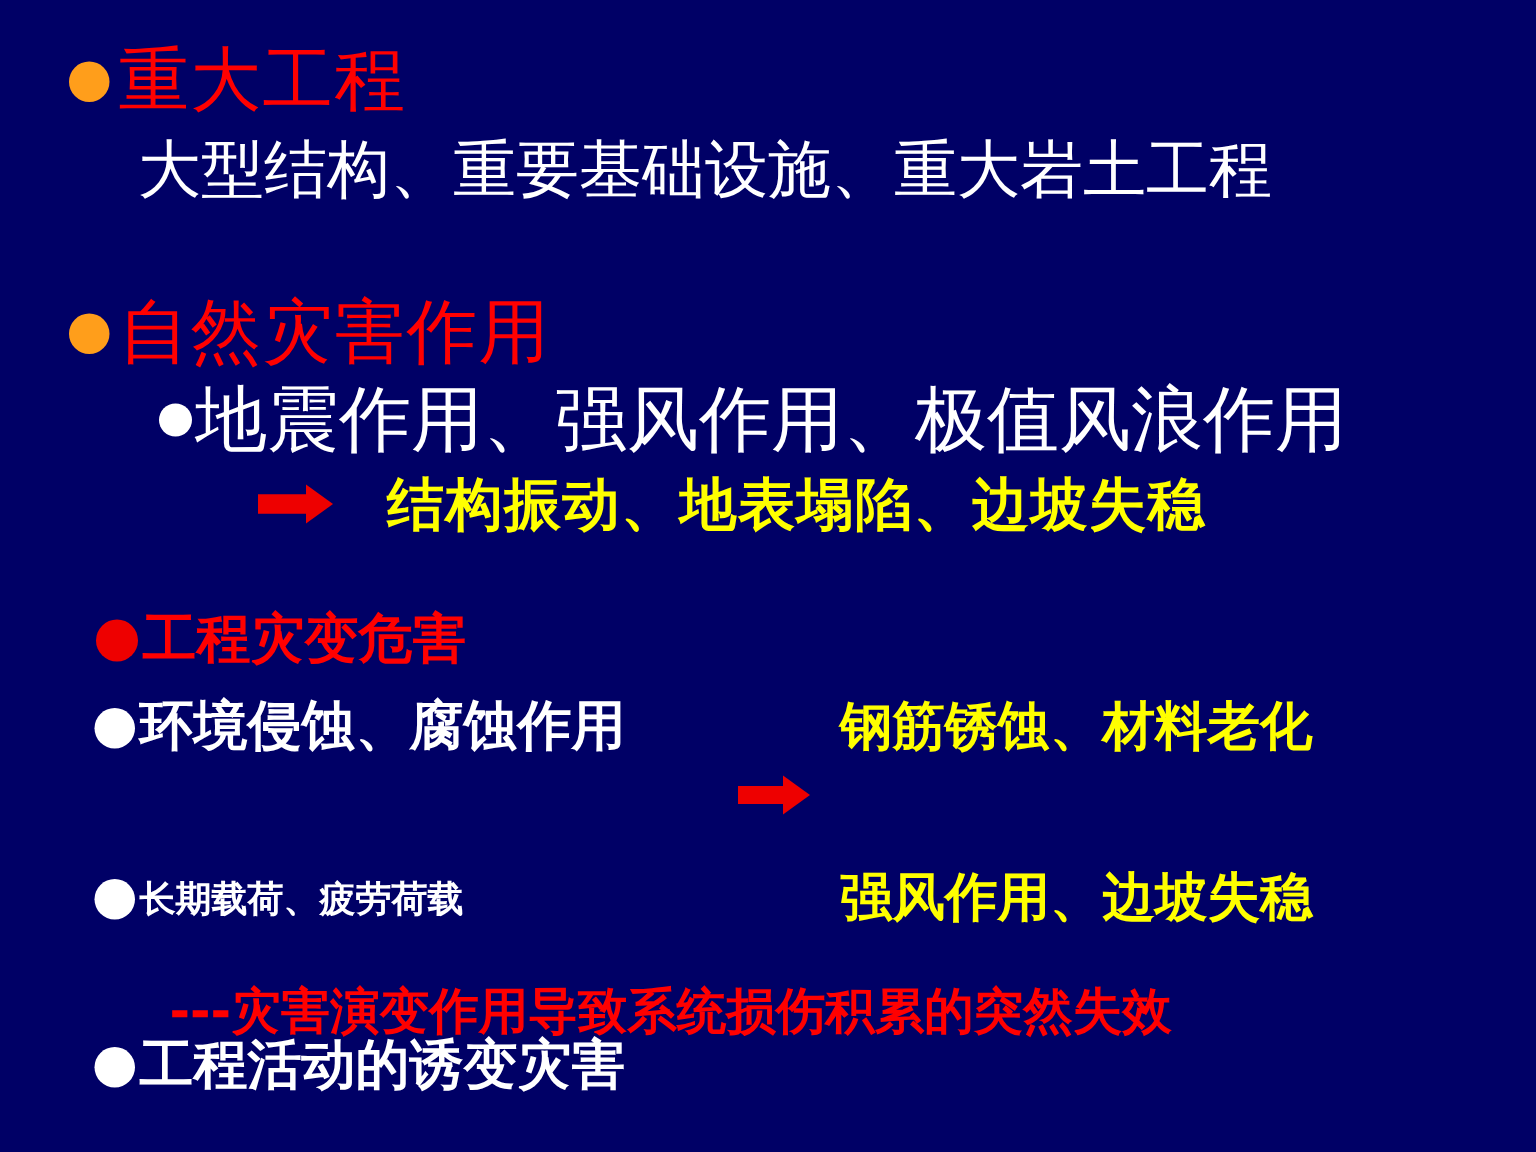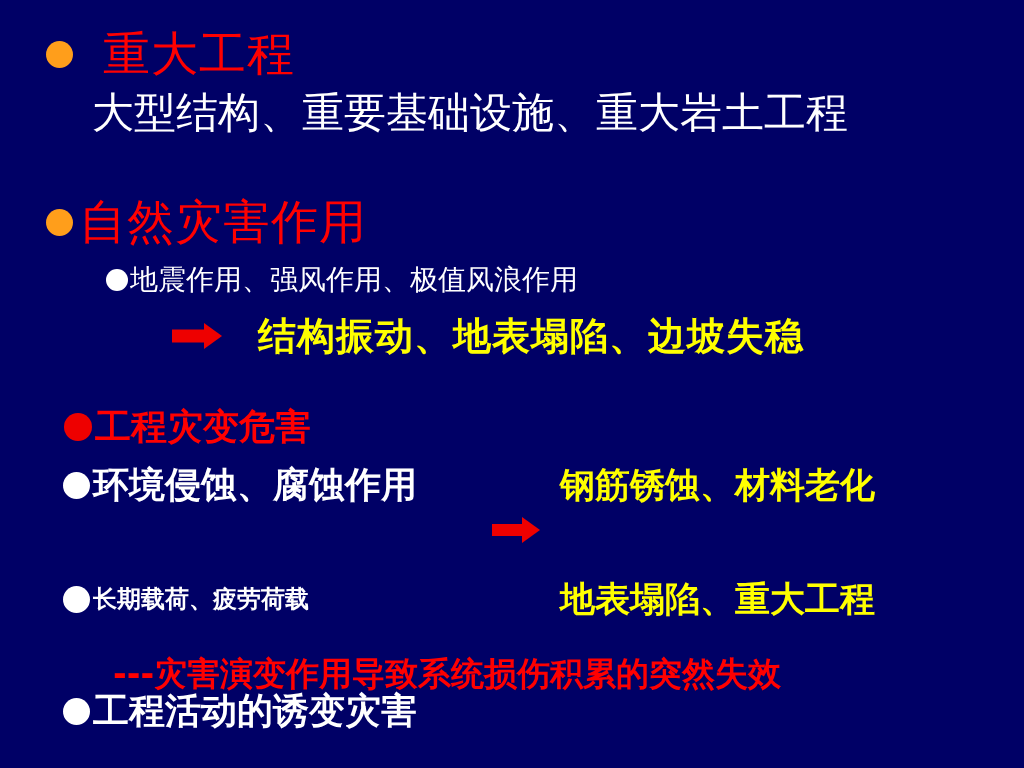--- a/index.html
+++ b/index.html
@@ -67,33 +67,33 @@
   .serif  { font-family: "DejaVu Serif", "Liberation Serif", serif; font-weight: normal; }
   .sansb  { font-family: "DejaVu Sans", "Liberation Sans", sans-serif; font-weight: bold; }
 
   .c-red    { color: #FF0000; }
   .c-white  { color: #FFFFFF; }
   .c-yellow { color: #FFFF00; }
 
   
   #r-major-projects      { left: 46px;  top: 28px; }
   #r-major-projects .dot { width: 27px; height: 27px; margin-right: 6px; }
-  #r-major-projects .txt { font-size: 47px; line-height: 52px; letter-spacing: 1px; margin-left: 24px; }
+  #r-major-projects .txt { font-size: 47px; line-height: 52px; letter-spacing: 1px; }
 
   #r-major-projects-detail { left: 92px; top: 88px; }
   #r-major-projects-detail .txt { font-size: 42px; line-height: 50px; letter-spacing: 0px; }
 
   
   #r-natural-hazards      { left: 46px; top: 196px; }
   #r-natural-hazards .dot { width: 27px; height: 27px; margin-right: 6px; }
   #r-natural-hazards .txt { font-size: 47px; line-height: 52px; letter-spacing: 1px; }
 
   #r-hazard-types      { left: 106px; top: 258px; }
   #r-hazard-types .dot { width: 22px; height: 22px; margin-right: 2px; }
-  #r-hazard-types .txt { font-size: 28px; line-height: 44px; }
+  #r-hazard-types .txt { font-size: 48px; line-height: 44px; }
 
   #r-hazard-effects        { left: 172px; top: 313px; }
   #r-hazard-effects .arrow { width: 50px; height: 26px; margin-right: 36px; }
   #r-hazard-effects .arrow .shaft { width: 34px; height: 13px; }
   #r-hazard-effects .txt   { font-size: 38px; line-height: 46px; letter-spacing: 1px; }
 
   
   #r-engineering-disaster      { left: 64px; top: 406px; }
   #r-engineering-disaster .dot { width: 28px; height: 28px; margin-right: 3px; }
   #r-engineering-disaster .txt { font-size: 36px; line-height: 42px; }
@@ -176,21 +176,21 @@
         <span class="head"></span>
     </span>
   </div>
 
   <div class="row" id="r-longterm-load">
     <span class="dot dot-white"></span>
     <span class="txt sansb c-white">长期载荷、疲劳荷载</span>
   </div>
 
   <div class="row" id="r-longterm-result">
-    <span class="txt sansb c-yellow">地表塌陷、重大工程</span>
+    <span class="txt sansb c-yellow">强风作用、边坡失稳</span>
   </div>
 
   <div class="row" id="r-sudden-failure">
     <span class="txt sansb c-red">---灾害演变作用导致系统损伤积累的突然失效</span>
   </div>
 
   <div class="row" id="r-induced-disaster">
     <span class="dot dot-white"></span>
     <span class="txt sansb c-white">工程活动的诱变灾害</span>
   </div>

